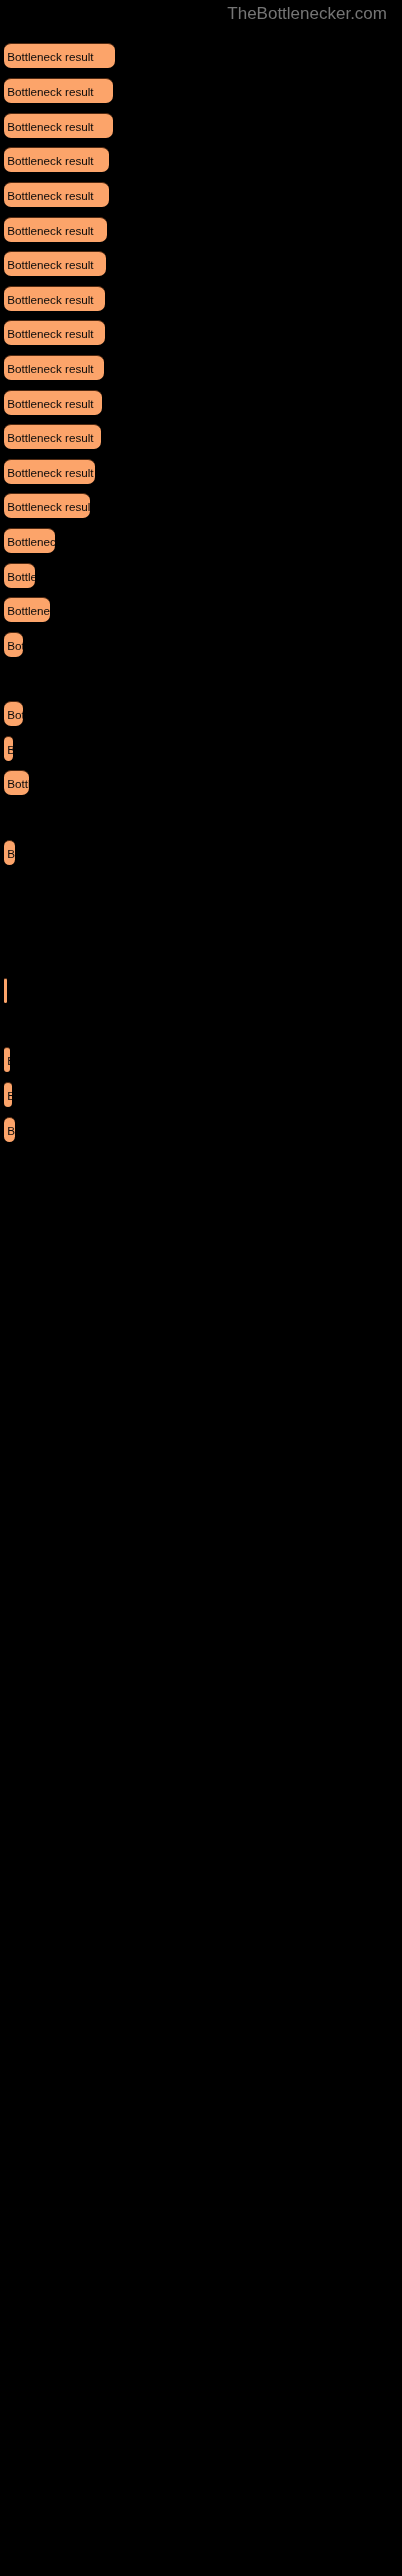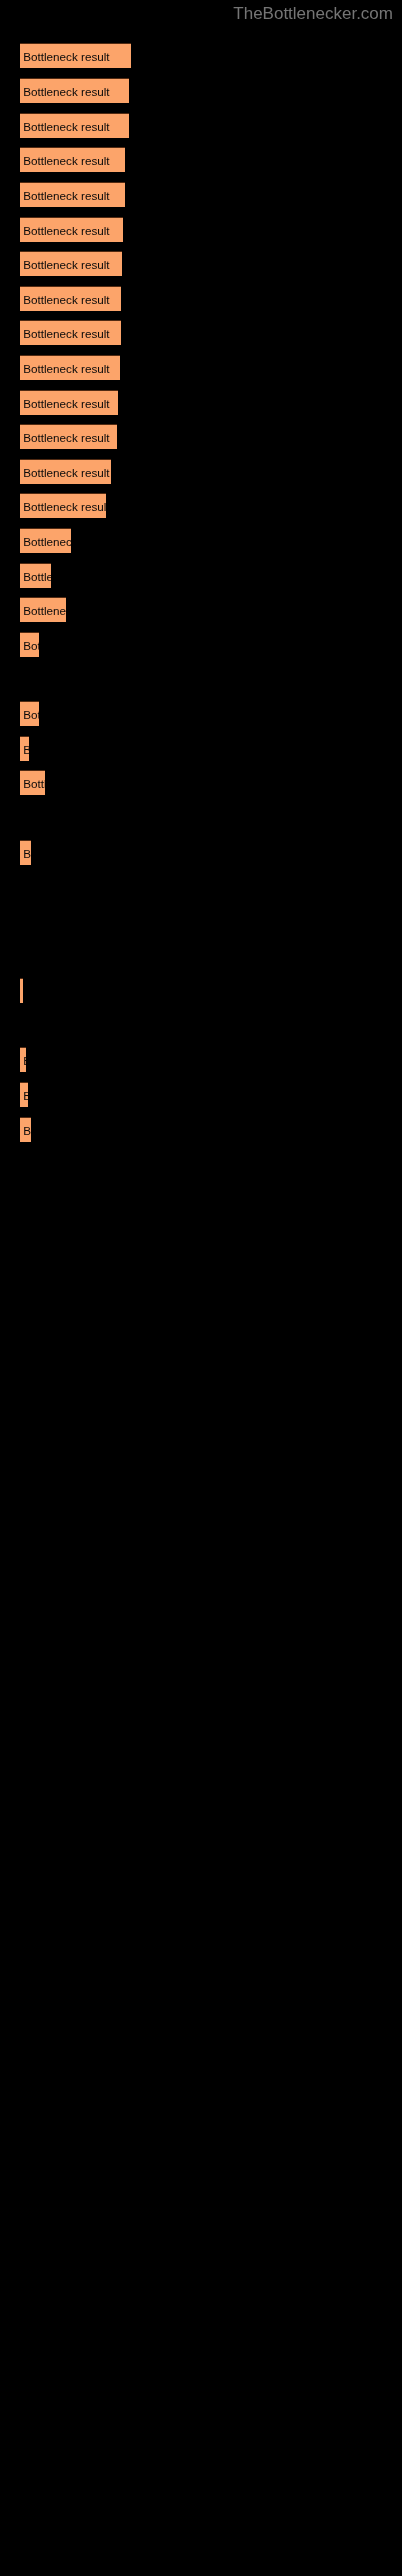--- a/index.html
+++ b/index.html
@@ -27,21 +27,21 @@
 
   
   .site-title {
     position: absolute;
     top: 0px;
     left: 0px;
     width: 403px;
     height: 27px;
     line-height: 27px;
     text-align: right;
-    padding-right: 10px;
+    padding-right: 16px;
     box-sizing: border-box;
     color: #757575;
     font-size: 17px;
     font-family: "Liberation Sans", sans-serif;
     letter-spacing: 0px;
     white-space: nowrap;
     user-select: none;
   }
 
   
@@ -54,28 +54,29 @@
   }
 
   .bar-row {
     position: absolute;
     left: 0px;
     height: 25px;
   }
 
   .bar {
     position: absolute;
-    left: 20px;
+    left: 4px;
     top: 0px;
     height: 25px;
     background: #FCA46A;
     border-top: 1.6px solid #512a12;
     box-sizing: border-box;
     overflow: hidden;
     white-space: nowrap;
+    border-radius: 7px;
   }
 
   .bar-label {
     position: absolute;
     left: 3.2px;
     top: 50%;
     transform: translateY(-50%);
     color: #0a0a0a;
     font-size: 11.7px;
     font-family: "Liberation Sans", sans-serif;

